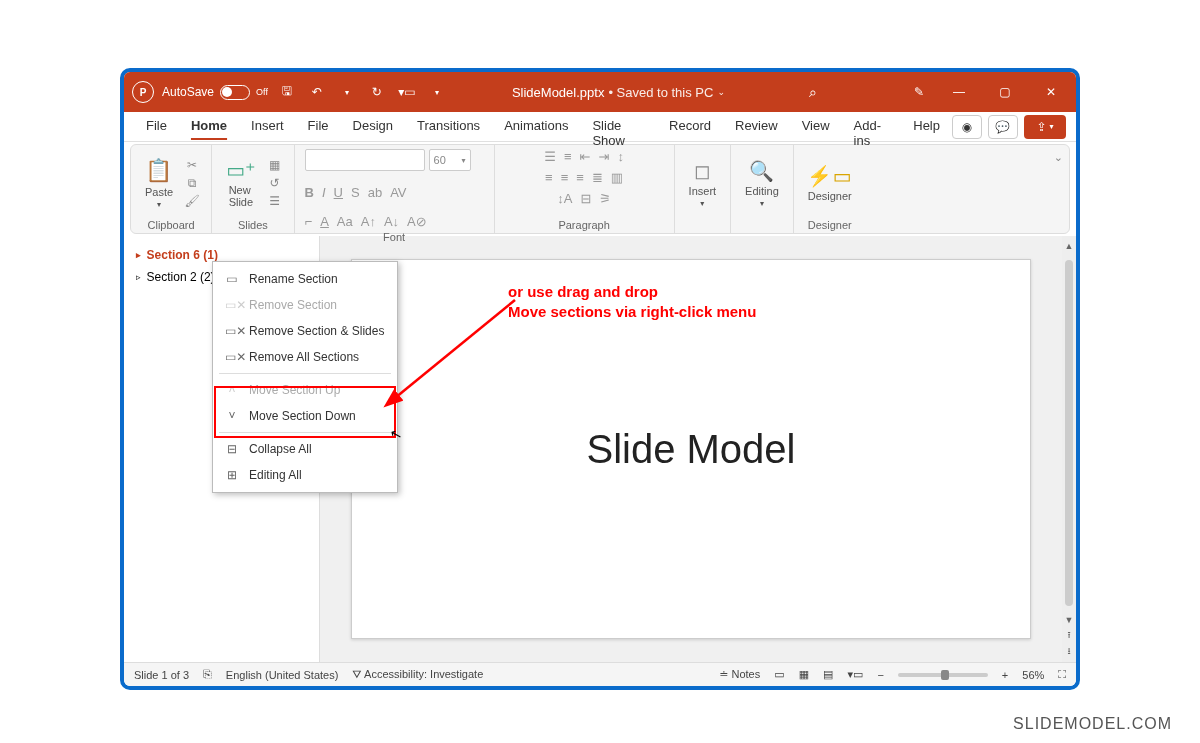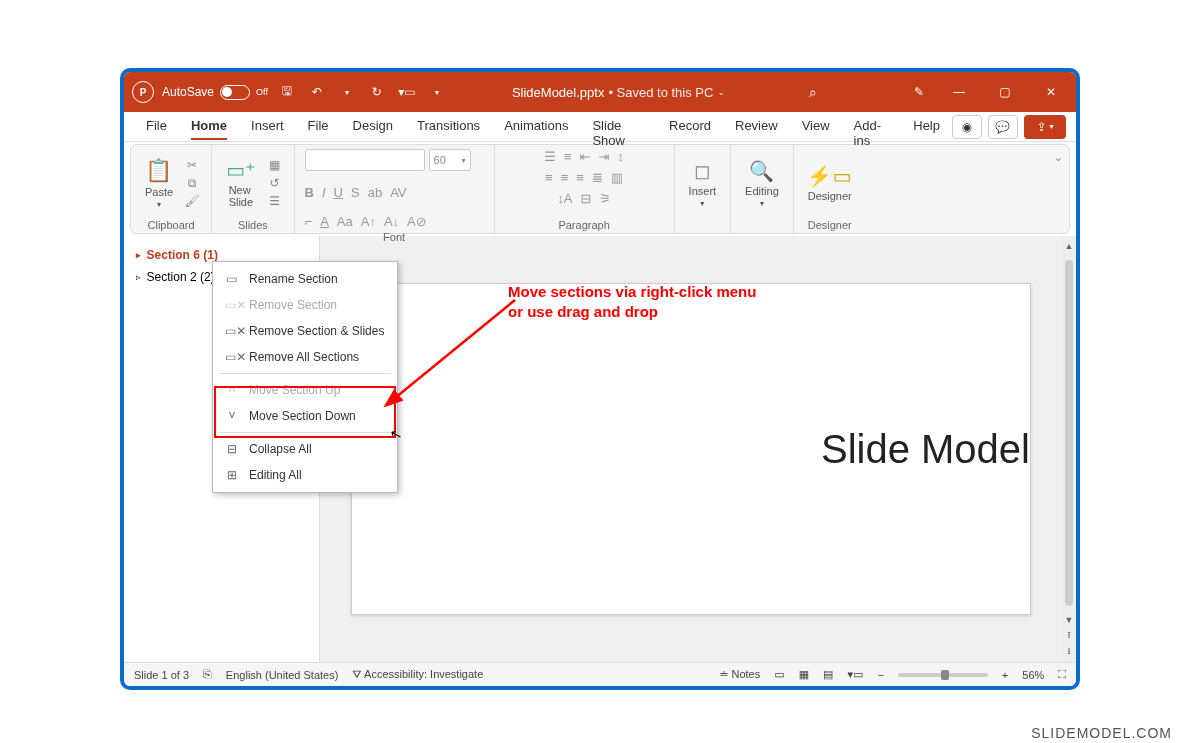--- a/index.html
+++ b/index.html
@@ -43,21 +43,21 @@
 .fmt-row { display: flex; gap: 8px; color: #999; font-size: 13px; }
 .fmt-row span { cursor: pointer; }
 
 
 .work { display: flex; height: calc(100% - 40px - 30px - 94px - 24px); background: #f0f0f0; }
 .thumbs { width: 196px; background: #fff; border-right: 1px solid #ddd; padding: 8px 6px; font-size: 12px; }
 .sec { padding: 4px 6px; display: flex; align-items: center; gap: 6px; cursor: pointer; }
 .sec.sel { color: #c43e1c; font-weight: 600; }
 .sec .caret { font-size: 9px; }
 .canvas-wrap { flex: 1; display: flex; align-items: center; justify-content: center; position: relative; }
-.slide-canvas { width: 680px; height: 332px; background: #fff; border: 1px solid #ccc; box-shadow: 0 1px 3px rgba(0,0,0,0.15); display: flex; align-items: center; justify-content: flex-end; font-size: 40px; color: #222; }
+.slide-canvas { width: 680px; height: 380px; background: #fff; border: 1px solid #ccc; box-shadow: 0 1px 3px rgba(0,0,0,0.15); display: flex; align-items: center; justify-content: center; font-size: 40px; color: #222; }
 .vscroll { width: 14px; background: #eee; display: flex; flex-direction: column; align-items: center; padding: 4px 0; gap: 4px; }
 .vscroll .thumb { width: 8px; flex: 1; background: #ccc; border-radius: 4px; margin: 4px 0; }
 .vscroll .sbtn { width: 12px; height: 12px; font-size: 9px; color: #666; cursor: pointer; display:flex;align-items:center;justify-content:center; }
 
 
 .status { height: 24px; background: #f5f5f5; border-top: 1px solid #ddd; display: flex; align-items: center; font-size: 11px; color: #444; padding: 0 10px; gap: 14px; }
 .status .spacer { flex: 1; }
 .zoom-slider { width: 90px; height: 4px; background: #ccc; position: relative; border-radius: 2px; }
 .zoom-slider .kn { position: absolute; left: 48%; top: -3px; width: 8px; height: 10px; background: #888; border-radius: 2px; }
 
@@ -67,21 +67,21 @@
 .ctx-item.disabled { color: #aaa; cursor: default; }
 .ctx-sep { height: 1px; background: #ddd; margin: 3px 6px; }
 .ctx-ico { width: 14px; text-align: center; font-size: 12px; color: #666; }
 .ctx-item.disabled .ctx-ico { color: #ccc; }
 .highlight-box { position: absolute; border: 2px solid #ff0000; pointer-events: none; }
 
 
 .anno { position: absolute; color: #ff0000; font-weight: bold; font-size: 15px; line-height: 1.35; }
 .arrow-svg { position: absolute; pointer-events: none; }
 
-.watermark { position: absolute; right: 28px; bottom: 2px; font-size: 14px; letter-spacing: 1px; color: #555; }
+.watermark { position: absolute; right: 28px; bottom: 10px; font-size: 16px; letter-spacing: 1px; color: #555; }
 
 .cursor-arrow { position: absolute; font-size: 14px; color: #000; transform: rotate(-15deg); }
 </style>
 </head>
 <body>
 
 <div class="outer">
 
   <div class="titlebar">
     <div class="tb-left">
@@ -342,19 +342,19 @@
 <svg class="arrow-svg" style="left:380px; top:290px;" width="160" height="130">
   <defs>
       <marker id="ah" markerWidth="10" markerHeight="10" refX="2" refY="3" orient="auto">
     <path d="M0,0 L0,6 L8,3 z" fill="#ff0000"></path>
       </marker>
     </defs>
   <line x1="135" y1="10" x2="15" y2="108" stroke="#ff0000" stroke-width="2.5" marker-end="url(#ah)"></line>
 </svg>
 
 <div class="anno" style="left:508px; top:282px;">
+  <div>or use drag and drop</div>
   <div>Move sections via right-click menu</div>
-  <div>or use drag and drop</div>
 </div>
 
 <div class="cursor-arrow" style="left:390px; top:426px;">↖</div>
 
 <div class="watermark">SLIDEMODEL.COM</div>
 
 </body></html>

